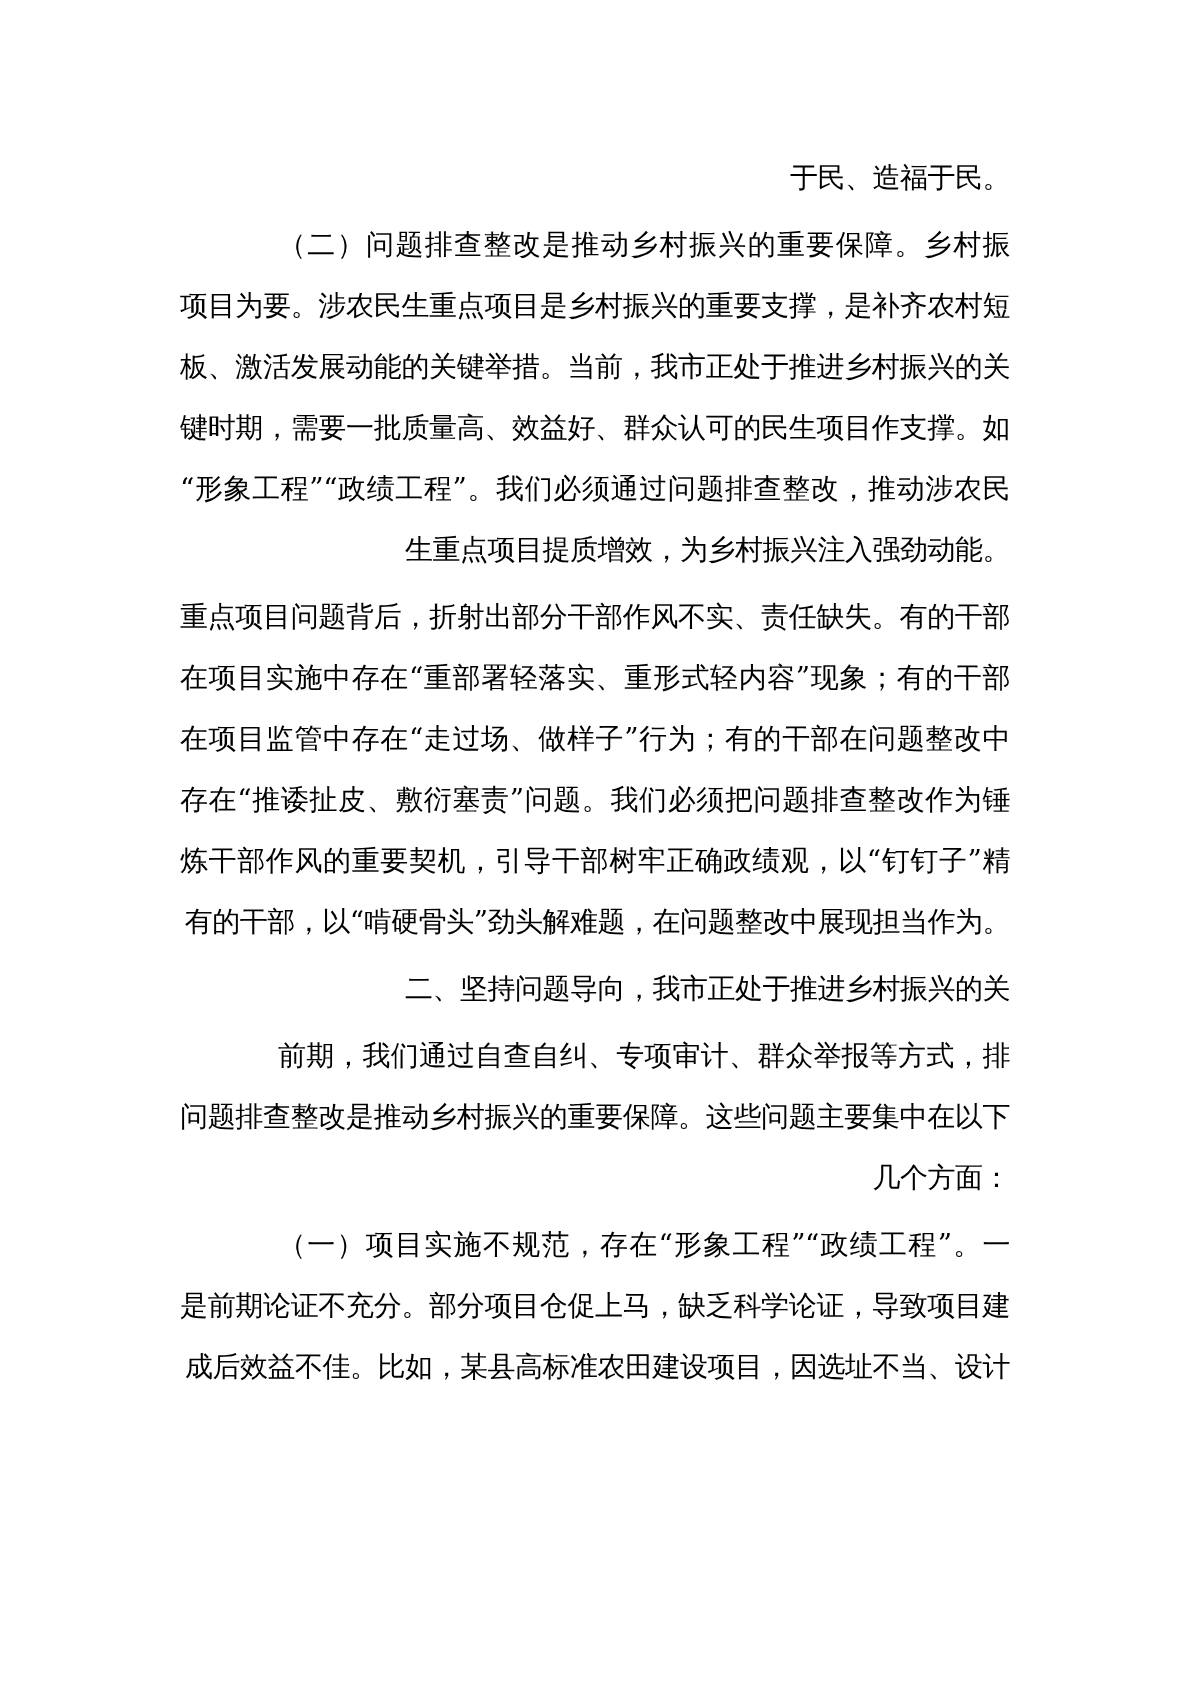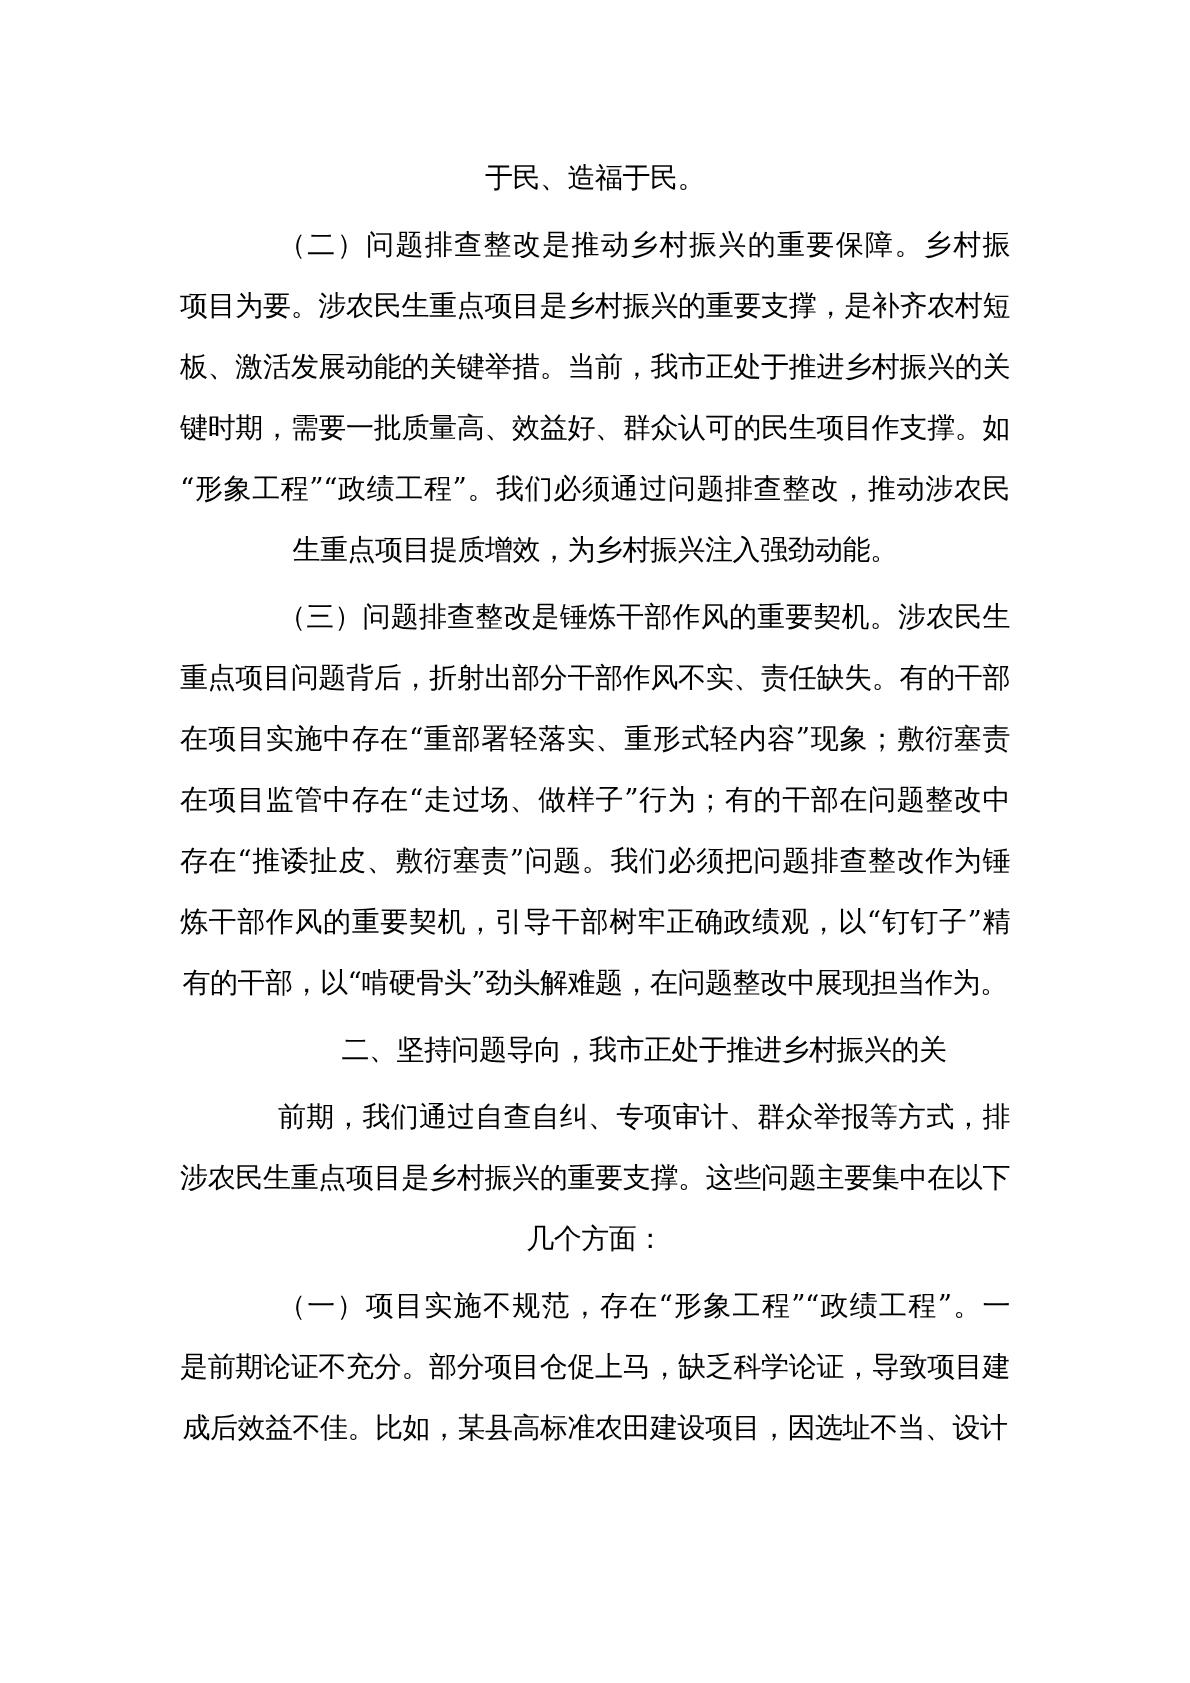--- a/index.html
+++ b/index.html
@@ -29,21 +29,21 @@
   .para + .para {
     margin-top: 6px;
   }
   .line {
     height: 61px;
     line-height: 61px;
     font-size: 28px;
     letter-spacing: -0.5px;
     white-space: nowrap;
     overflow: hidden;
-    text-align: center;
+    text-align: right;
   }
   
   .line.fill {
     white-space: normal;
     text-align: justify;
     text-align-last: justify;
     text-justify: inter-character;
   }
   
   .line.first {
@@ -63,34 +63,33 @@
       </div>
       <div class="para">
         <div class="line first fill">（二）问题排查整改是推动乡村振兴的重要保障。乡村振兴，</div>
         <div class="line fill">项目为要。涉农民生重点项目是乡村振兴的重要支撑，是补齐农村短</div>
         <div class="line fill">板、激活发展动能的关键举措。当前，我市正处于推进乡村振兴的关</div>
         <div class="line fill">键时期，需要一批质量高、效益好、群众认可的民生项目作支撑。如</div>
         <div class="line fill">“形象工程”“政绩工程”。我们必须通过问题排查整改，推动涉农民</div>
         <div class="line">生重点项目提质增效，为乡村振兴注入强劲动能。</div>
       </div>
       <div class="para">
-        <div class="line first fill">（三）问题排查整改是锤炼干部作风的重要契机。涉农民生</div>
         <div class="line fill">重点项目问题背后，折射出部分干部作风不实、责任缺失。有的干部</div>
-        <div class="line fill">在项目实施中存在“重部署轻落实、重形式轻内容”现象；敷衍塞责</div>
+        <div class="line fill">在项目实施中存在“重部署轻落实、重形式轻内容”现象；有的干部</div>
         <div class="line fill">在项目监管中存在“走过场、做样子”行为；有的干部在问题整改中</div>
         <div class="line fill">存在“推诿扯皮、敷衍塞责”问题。我们必须把问题排查整改作为锤</div>
         <div class="line fill">炼干部作风的重要契机，引导干部树牢正确政绩观，以“钉钉子”精</div>
         <div class="line">有的干部，以“啃硬骨头”劲头解难题，在问题整改中展现担当作为。</div>
       </div>
       <div class="para">
         <div class="line heading first">二、坚持问题导向，我市正处于推进乡村振兴的关</div>
       </div>
       <div class="para">
         <div class="line first fill">前期，我们通过自查自纠、专项审计、群众举报等方式，排</div>
-        <div class="line fill">涉农民生重点项目是乡村振兴的重要支撑。这些问题主要集中在以下</div>
+        <div class="line fill">问题排查整改是推动乡村振兴的重要保障。这些问题主要集中在以下</div>
         <div class="line">几个方面：</div>
       </div>
       <div class="para">
         <div class="line first fill">（一）项目实施不规范，存在“形象工程”“政绩工程”。一</div>
         <div class="line fill">是前期论证不充分。部分项目仓促上马，缺乏科学论证，导致项目建</div>
         <div class="line">成后效益不佳。比如，某县高标准农田建设项目，因选址不当、设计</div>
       </div>
     </main>
 </div>
 

